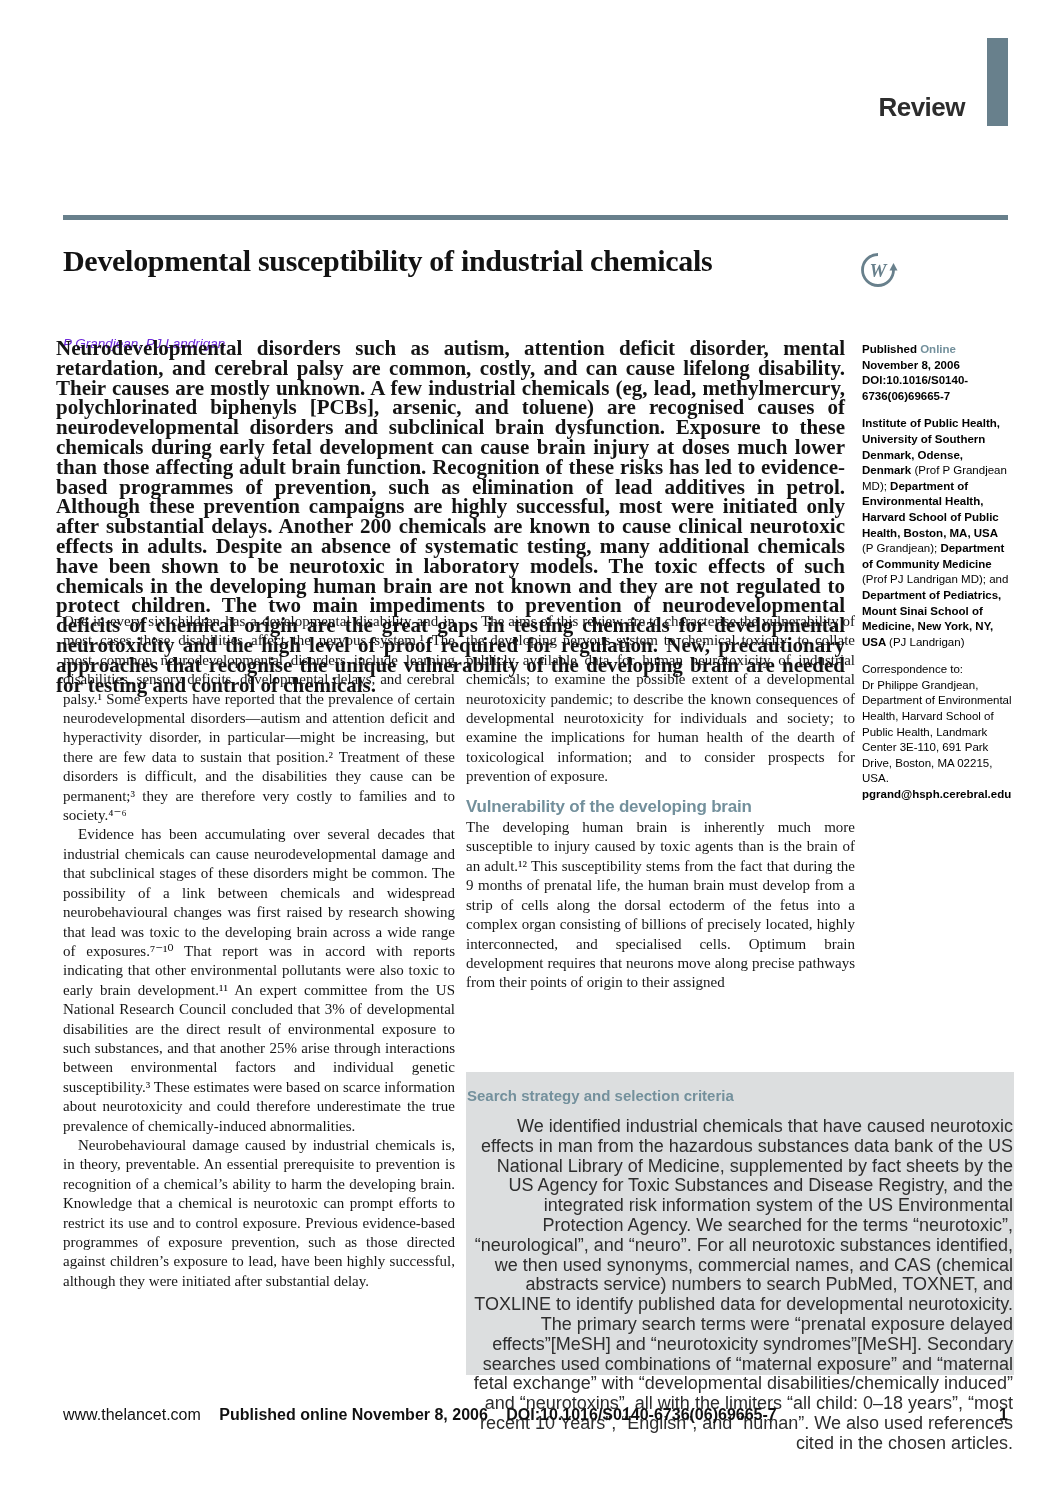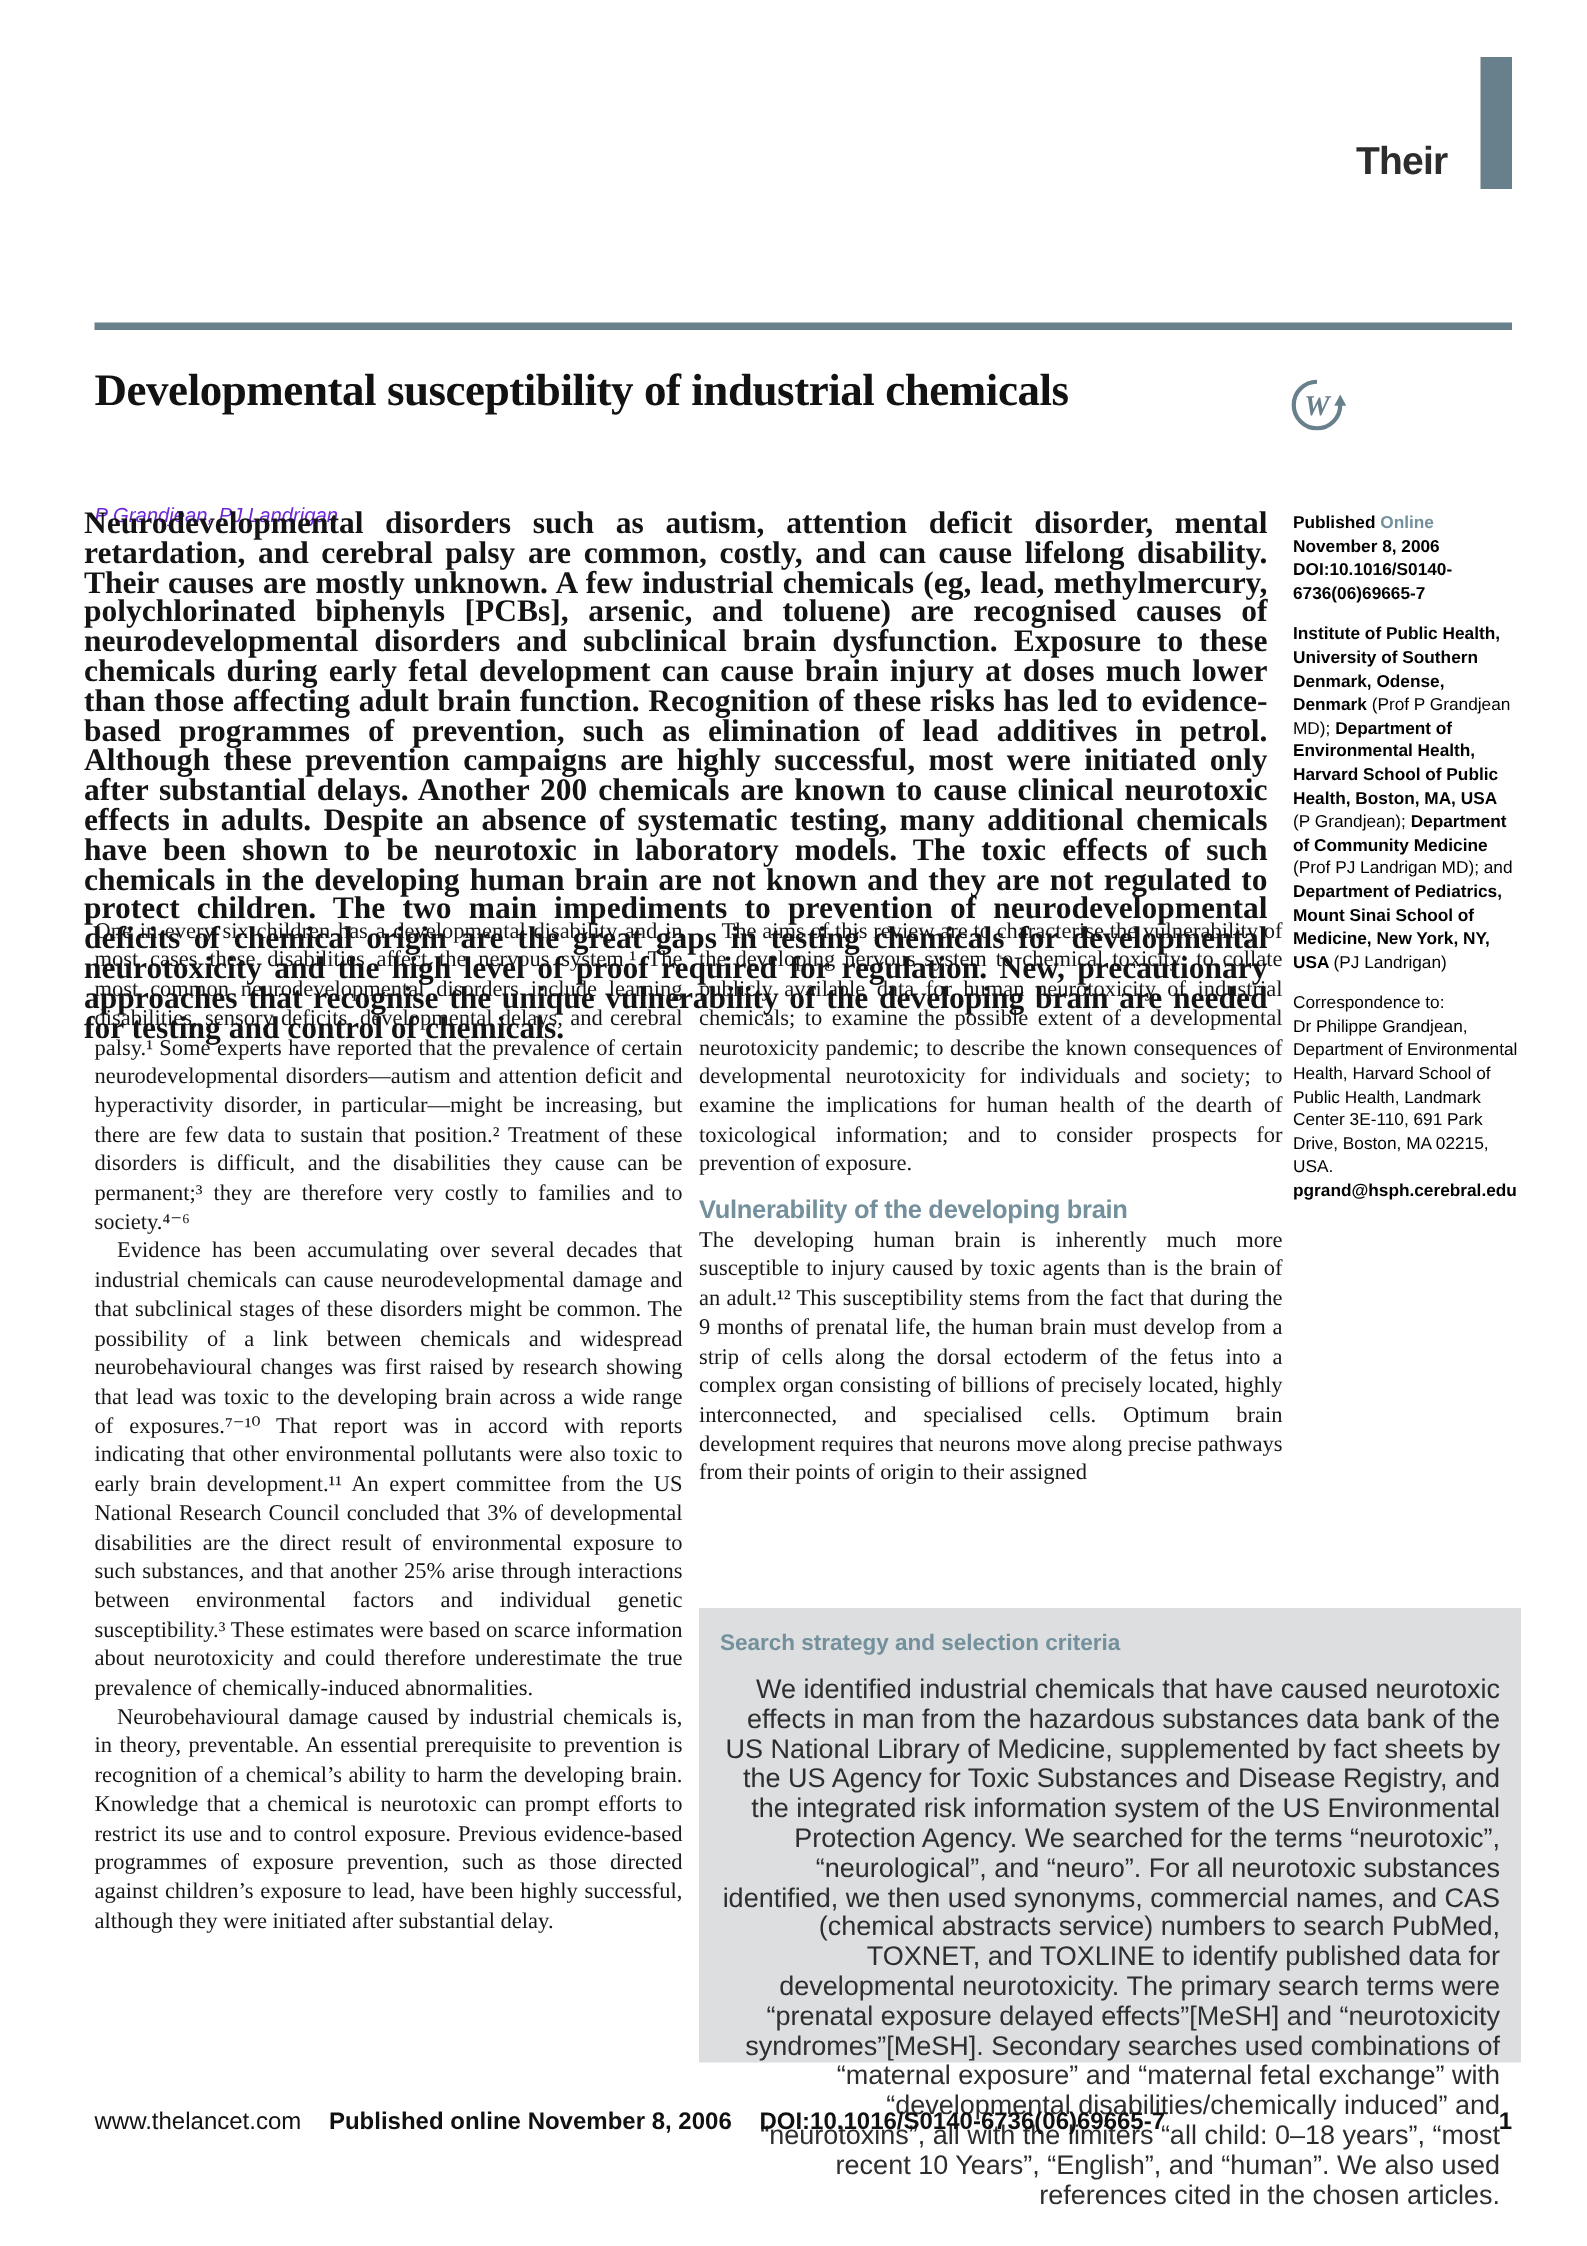--- a/index.html
+++ b/index.html
@@ -57,42 +57,42 @@
   .indent { text-indent:15px; }
   .section-heading {
     margin:10px 0 2px 0; font-family:"Liberation Sans", sans-serif;
     font-size:17px; font-weight:bold; color:#73909c; letter-spacing:-0.2px;
     text-align:left;
   }
 
   
   .panel {
     position:absolute; left:466px; top:1072px; width:548px; height:303px;
-    box-sizing:border-box; background:#dcdedf; padding:13px 14px;
+    box-sizing:border-box; background:#dcdedf; padding:13px 1px;
     font-family:"Liberation Sans", sans-serif;
   }
   .panel-title { margin:2px 0 13px 0; font-size:15px; font-weight:bold; color:#73909c; }
   .panel-body { margin:0; font-size:18px; line-height:19.8px; color:#2e2e2e; text-align:right; }
 
   
   .footer {
     position:absolute; left:63px; top:1406px; width:945px;
     font-family:"Liberation Sans", sans-serif; font-size:16px; color:#111;
     display:flex; justify-content:space-between; align-items:baseline;
   }
   .footer-left a { color:#111; text-decoration:none; font-weight:normal; }
   .footer-left .b { margin-left:14px; }
   .page-number { font-weight:bold; }
 </style>
 </head>
 <body>
 
 <div class="page">
 
-  <div class="review-label">Their</div>
+  <div class="review-label">Review</div>
   <div class="corner-block"></div>
   <div class="title-rule"></div>
 
   <h1 class="article-title">Developmental susceptibility of industrial chemicals</h1>
 
   <svg class="wicon" viewBox="0 0 40 40" aria-hidden="true">
     <path d="M 20 4.5 A 15.5 15.5 0 1 0 35.5 20" fill="none" stroke="#68808c" stroke-width="2.8"></path>
     <polygon points="31.5,20.5 39.5,20.5 35.5,13" fill="#68808c"></polygon>
     <text x="20" y="26.5" text-anchor="middle" font-family="Liberation Serif, serif" font-style="italic" font-weight="bold" font-size="19" fill="#68808c">W</text>
   </svg>

